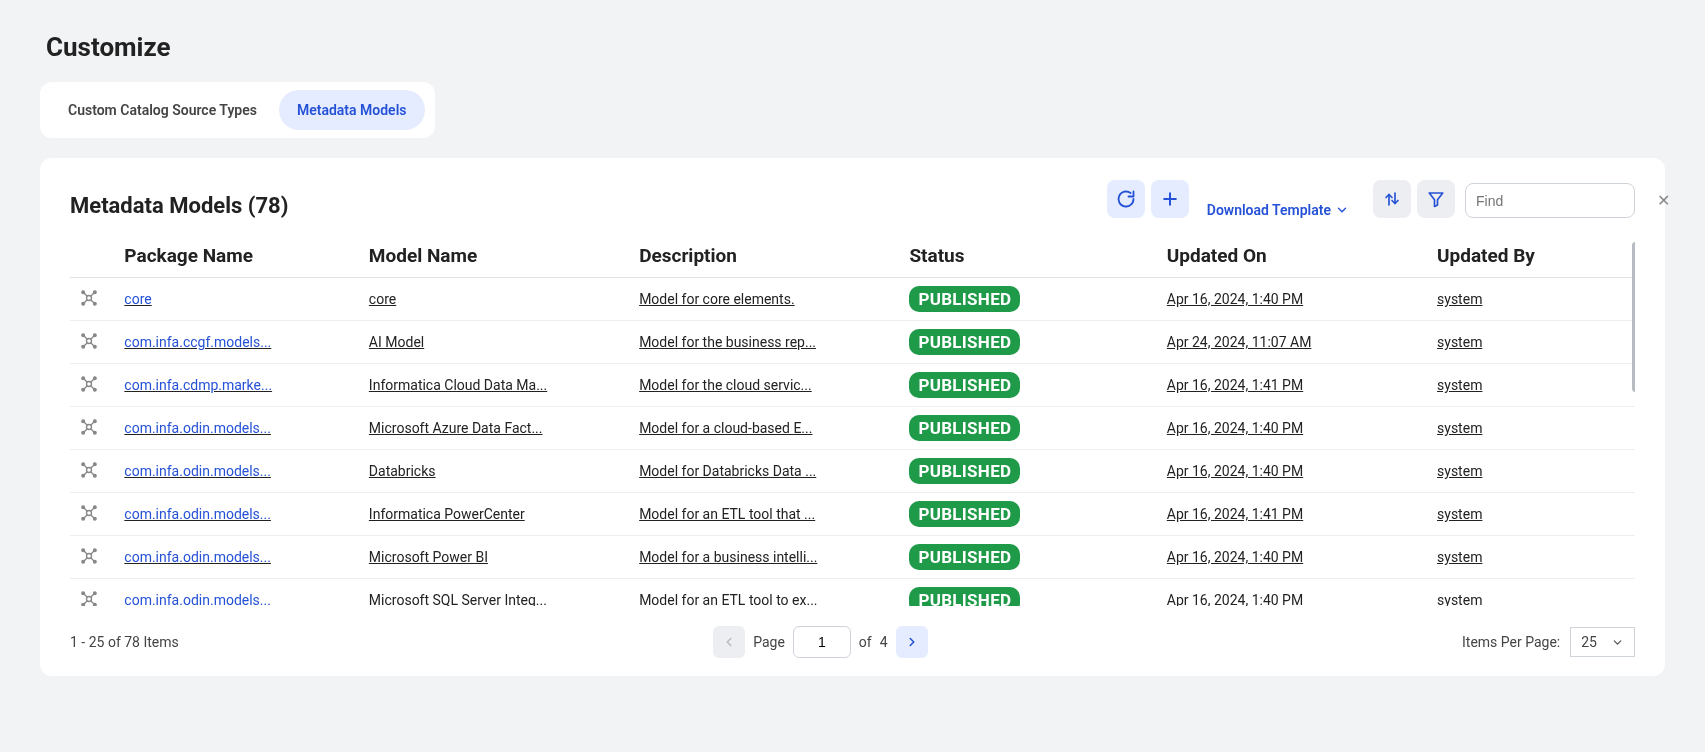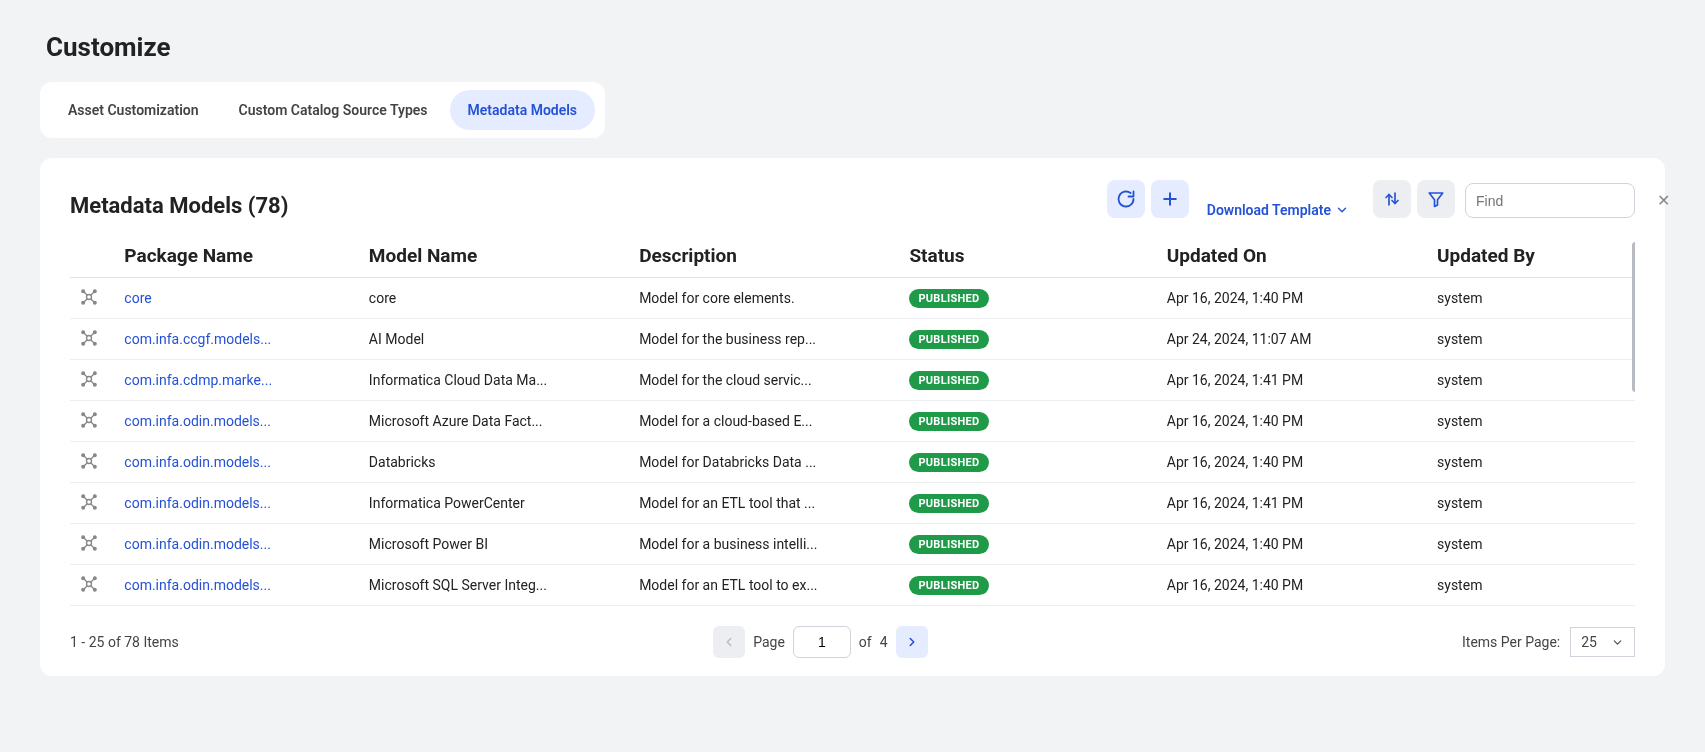--- a/index.html
+++ b/index.html
@@ -100,37 +100,37 @@
     color: #222;
   }
   tbody td {
     padding: 8px 8px;
     border-bottom: 1px solid #eceef1;
     white-space: nowrap;
     overflow: hidden;
     text-overflow: ellipsis;
     max-width: 1px;
   }
-  tbody tr { height: 36px; }
+  tbody tr { height: 36px; text-decoration: underline; }
   .col-icon { width: 36px; }
   .col-pkg { width: 190px; }
   .col-model { width: 210px; }
   .col-desc { width: 210px; }
   .col-status { width: 200px; }
   .col-updated { width: 210px; }
   .col-by { width: 160px; }
   .pkg-link { color: #2451d6; cursor: pointer; }
   .row-icon {
     width: 22px; height: 22px; display: inline-flex; align-items:center; justify-content:center;
   }
   .status-badge {
     display: inline-block;
     background: #1f9a49;
     color: #fff;
-    font-size: 11px;
+    font-size: 17px;
     font-weight: 700;
     padding: 3px 9px;
     border-radius: 10px;
     letter-spacing: 0.3px;
   }
   .fake-scrollbar {
     position: absolute;
     right: -4px; top: 8px;
     width: 7px; height: 150px;
     background: #b8bcc2;
@@ -170,21 +170,20 @@
   svg { display: block; }
 </style>
 </head>
 <body>
 
 
 
 <h1 class="page-title">Customize</h1>
 
 <div class="tabs">
-  <div class="tab">Asset Customization</div>
   <div class="tab">Custom Catalog Source Types</div>
   <div class="tab active">Metadata Models</div>
 </div>
 
 <div class="panel">
   <div class="panel-header">
     <div class="panel-title">Metadata Models (78)</div>
     <div class="spacer"></div>
 
     <div class="icon-btn blue">

